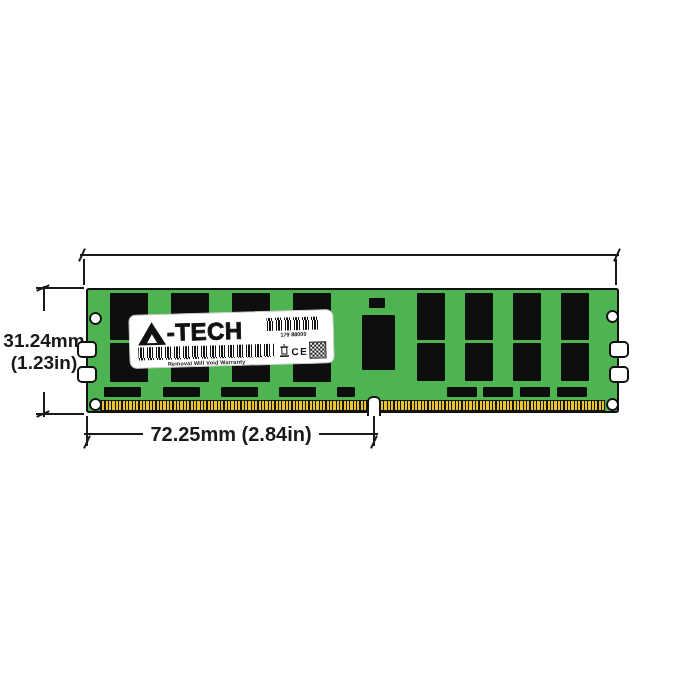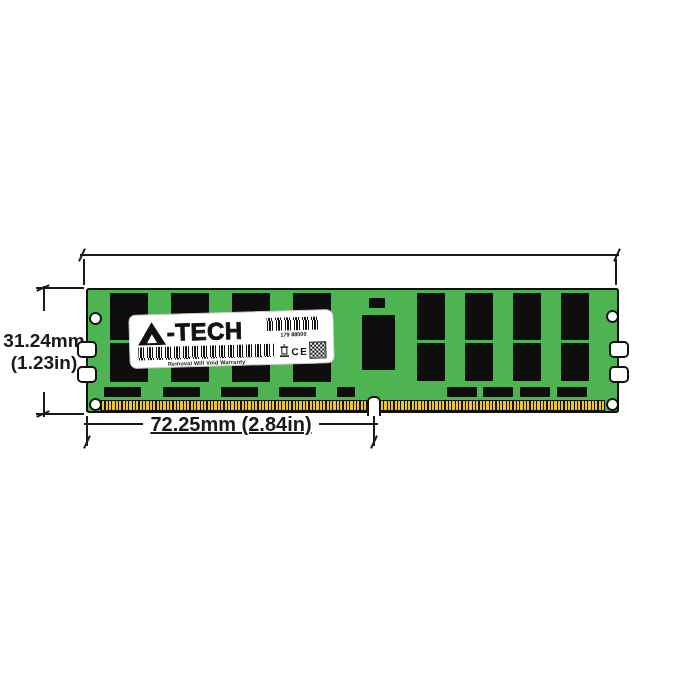--- a/index.html
+++ b/index.html
@@ -77,21 +77,21 @@
       <div>31.24mm</div>
       <div>(1.23in)</div>
     </div>
     <div class="seg-v"></div>
   </div>
   <div class="tick tick-v" style="left:36px;top:287px;"></div>
   <div class="tick tick-v" style="left:36px;top:413px;"></div>
   <div class="ext" style="left:36px;top:287px;width:48px;height:2px;"></div>
   <div class="ext" style="left:36px;top:413px;width:48px;height:2px;"></div>
 
-  <div class="dim-h" style="left:84px;top:412px;width:294px;text-decoration:underline;">
+  <div class="dim-h" style="left:84px;top:422px;width:294px;">
     <div class="seg-h"></div>
     <div class="dim-text" style="font-size:20px;">72.25mm (2.84in)</div>
     <div class="seg-h"></div>
   </div>
   <div class="tick tick-h" style="left:80px;top:441px;"></div>
   <div class="tick tick-h" style="left:367px;top:441px;"></div>
   <div class="ext" style="left:86px;top:416px;width:2px;height:30px;"></div>
   <div class="ext" style="left:373px;top:416px;width:2px;height:30px;"></div>
 
   <div id="board">

